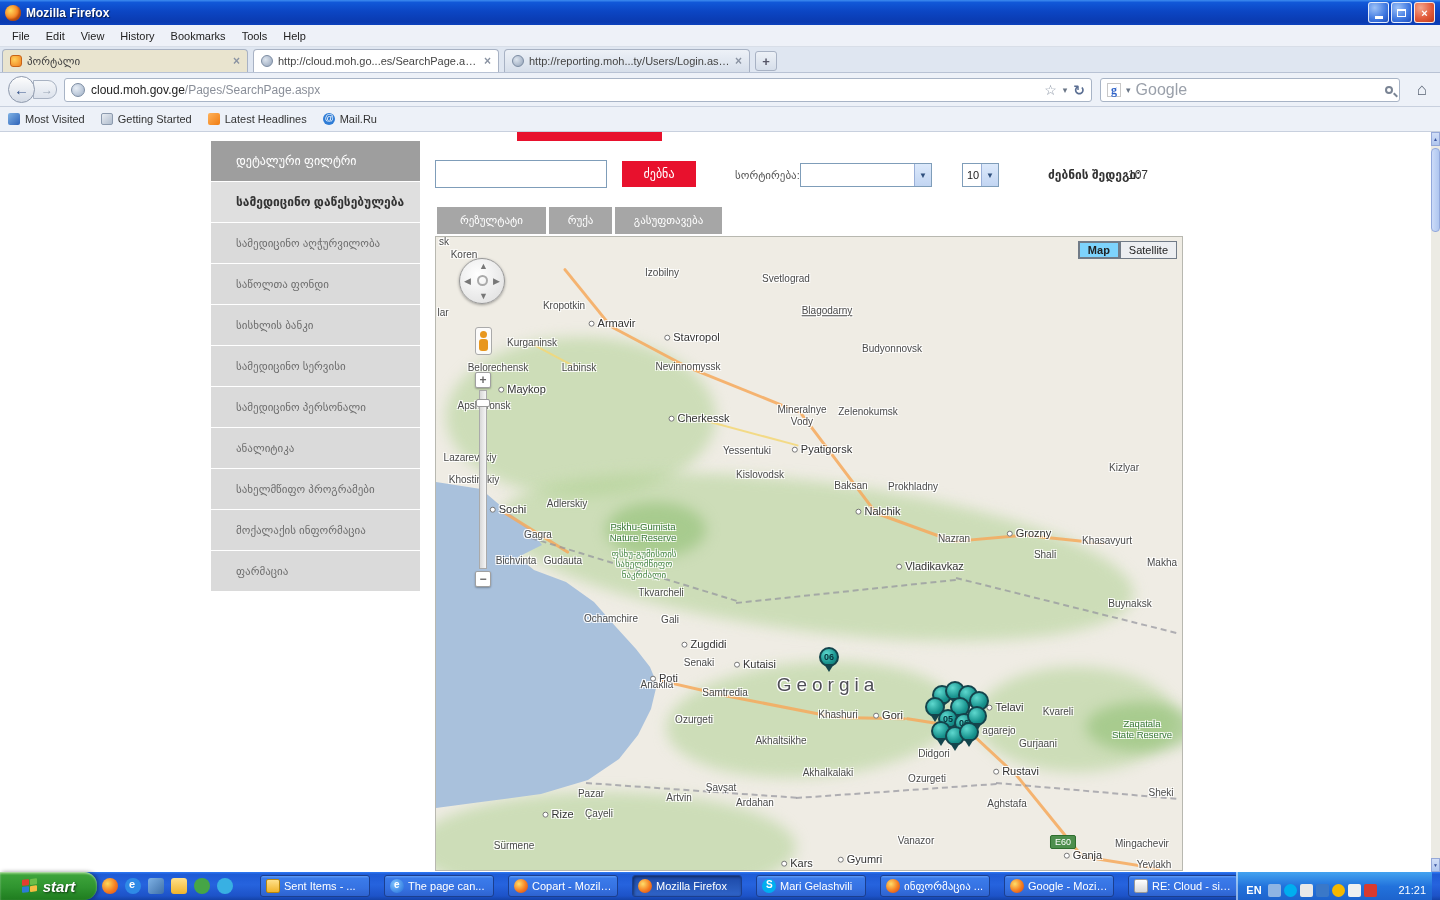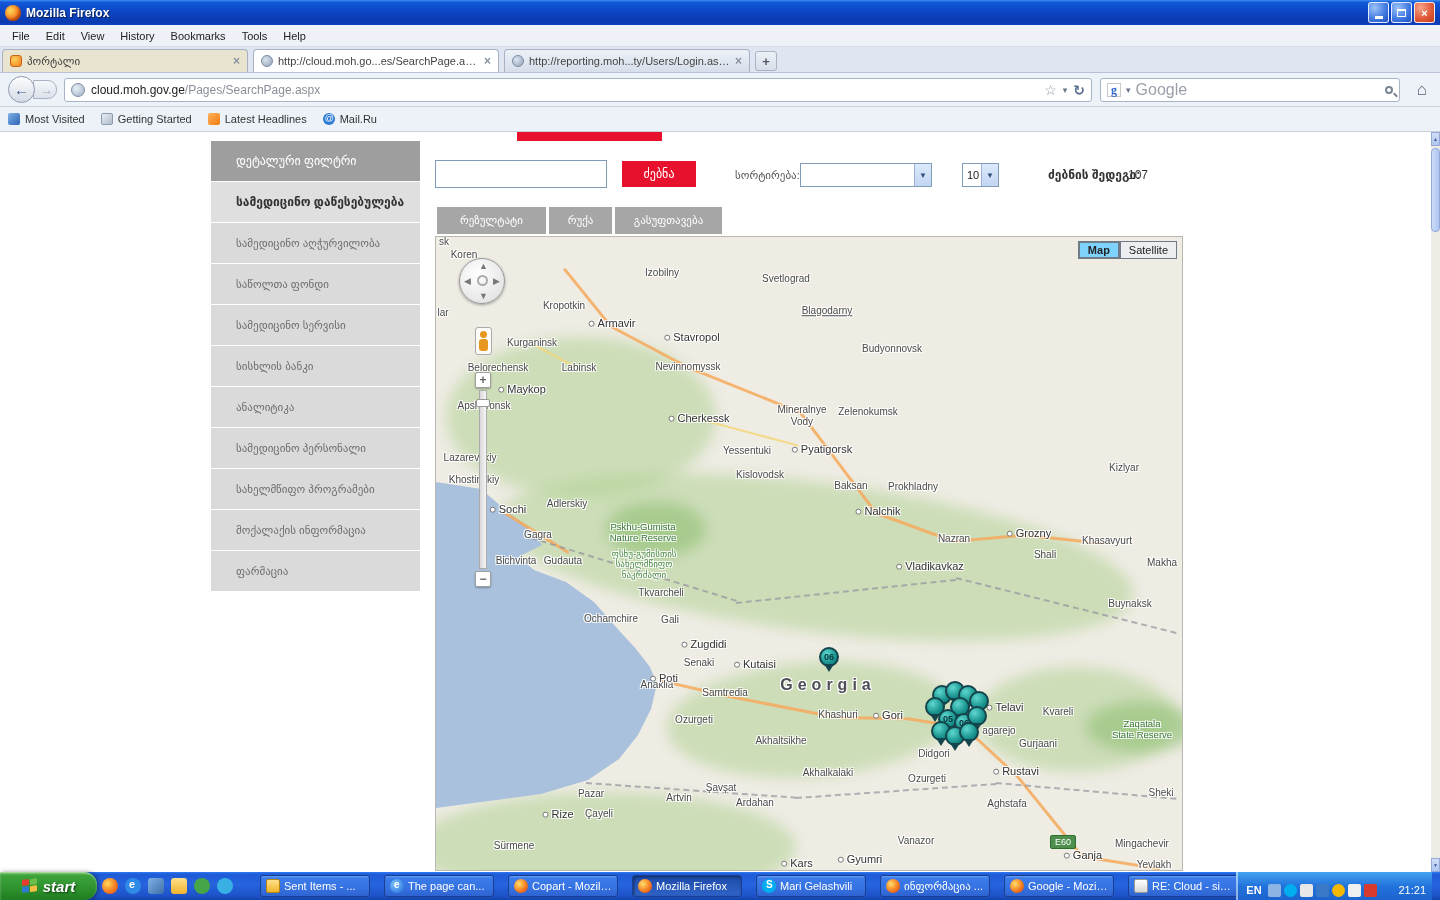--- a/index.html
+++ b/index.html
@@ -128,21 +128,21 @@
   .road.y { background:#F3D776; height:2px; }
   .mborder { position:absolute; height:0; border-top:2px dashed #94949E; transform-origin:0 50%; opacity:.7; }
   .mlabel { position:absolute; transform:translate(-50%,-50%); font-size:10px; color:#4A4A4A;
     white-space:pre; text-align:center; line-height:1.15; z-index:3;
     text-shadow:1px 1px 0 #fff,-1px -1px 0 #fff,1px -1px 0 #fff,-1px 1px 0 #fff; }
   .mlabel.md { font-size:11px; color:#333; }
   .mlabel.md::before { content:""; display:inline-block; width:4px; height:4px; border:1px solid #777;
     background:#fff; border-radius:50%; margin-right:3px; }
   .mlabel.nature { color:#3C7A3C; font-size:9.5px; }
   .mlabel.nature-ka { color:#4C8A4C; font-size:9px; }
-  .mlabel.country { font-size:16px; font-weight:bold; color:#4E4E55; letter-spacing:5px; }
+  .mlabel.country { font-size:19px; font-weight:normal; color:#4E4E55; letter-spacing:5px; }
   .marker { position:absolute; width:20px; height:20px; transform:translate(-50%,-100%);
     background:radial-gradient(circle at 35% 30%,#5ED8CE,#18938E 60%,#0C6E6A); border:2px solid #14444C;
     border-radius:50%; color:#06323A; font-size:9px; font-weight:bold; display:flex; align-items:center;
     justify-content:center; z-index:5; }
   .marker::after { content:""; position:absolute; left:50%; top:15px; transform:translateX(-50%);
     border:5px solid transparent; border-top:8px solid #14444C; }
   .marker span { position:relative; z-index:1; }
   .roadbadge { position:absolute; left:627px; top:605px; transform:translate(-50%,-50%); background:#4E8F4E;
     color:#fff; font-size:9px; padding:1px 4px; border:1px solid #2E6E2E; border-radius:2px; z-index:3; }
   #pan { position:absolute; left:23px; top:21px; width:46px; height:46px; border-radius:50%;
@@ -320,24 +320,24 @@
       </div>
     </div>
 
   <div id="content">
     <div id="red-partial"></div>
     <div id="sidebar">
         <div class="sb-item header">დეტალური ფილტრი</div>
         <div class="sb-item selected">სამედიცინო დაწესებულება</div>
         <div class="sb-item">სამედიცინო აღჭურვილობა</div>
         <div class="sb-item">საწოლთა ფონდი</div>
+        <div class="sb-item">სისხლის ბანკი</div>
         <div class="sb-item">სამედიცინო სერვისი</div>
-        <div class="sb-item">სისხლის ბანკი</div>
+        <div class="sb-item">სამედიცინო პერსონალი</div>
         <div class="sb-item">ანალიტიკა</div>
-        <div class="sb-item">სამედიცინო პერსონალი</div>
         <div class="sb-item">სახელმწიფო პროგრამები</div>
         <div class="sb-item">მოქალაქის ინფორმაცია</div>
         <div class="sb-item">ფარმაცია</div>
       </div>
 
     <input id="filter-input" value="" style="">
     <div id="search-btn">ძებნა</div>
     <span id="sort-label">სორტირება:</span>
     <div id="sort-select" class="xp-select">
       <span class="val"></span>

